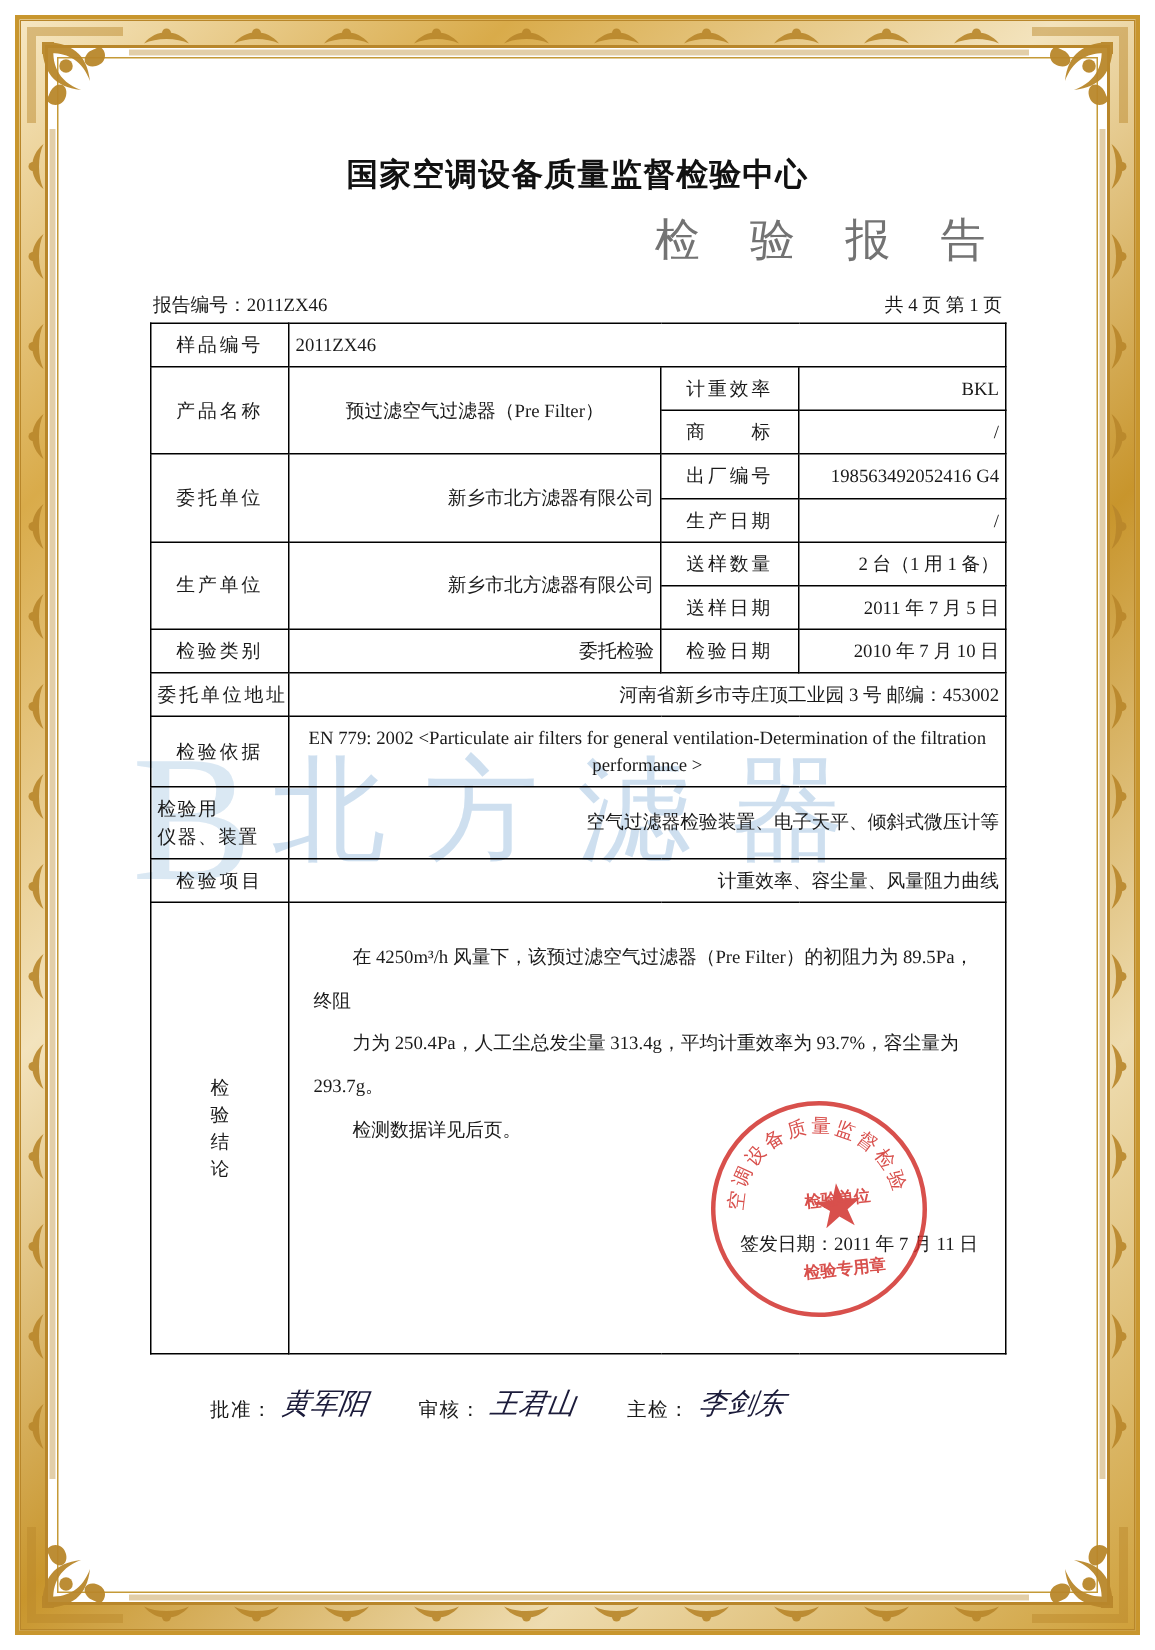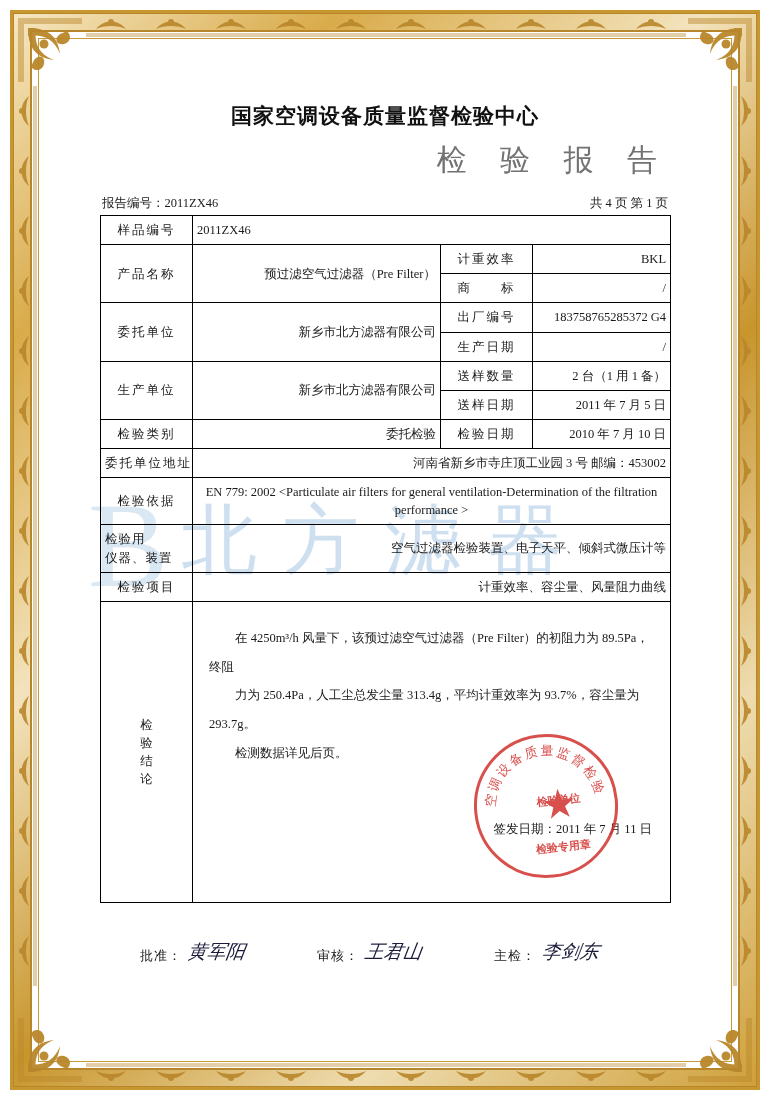--- a/index.html
+++ b/index.html
@@ -156,21 +156,21 @@
     vertical-align: middle;
     line-height: 1.45;
   }
   td.lbl {
     text-align: center;
     letter-spacing: 2px;
     white-space: nowrap;
     margin-top: 40px;
   }
   td.val { text-align: right; }
-  td.val-left { text-align: right; padding-left: 10px; }
+  td.val-left { text-align: center; padding-left: 10px; }
   .sample-no { padding-left: 22px; text-align: left; }
   .basis {
     font-family: "Liberation Serif", serif;
     font-size: 11.5px;
     text-align: center;
     line-height: 1.5;
   }
   .lbl-2line {
     letter-spacing: 1px;
     line-height: 1.45;
@@ -243,24 +243,24 @@
     left: 0; right: 0;
     bottom: 14px;
     text-align: center;
     font-size: 11px;
     font-weight: bold;
   }
 
   
   .sig-row {
     display: flex;
-    margin-top: 36px;
+    margin-top: 20px;
     padding-left: 40px;
     font-size: 13px;
-    gap: 72px;
+    gap: 34px;
     align-items: flex-end;
   }
   .sig-item { display: flex; align-items: flex-end; white-space: nowrap; }
   .sig-label { letter-spacing: 1px; }
   .sig-script {
     font-family: "DejaVu Serif", serif;
     font-style: italic;
     font-size: 19px;
     margin-left: 6px;
     color: #1b1b3a;
@@ -566,21 +566,21 @@
           <td class="val">BKL</td>
         </tr>
         <tr>
           <td class="lbl">商　　标</td>
           <td class="val">/</td>
         </tr>
         <tr>
           <td class="lbl" rowspan="2">委托单位</td>
           <td class="val" rowspan="2">新乡市北方滤器有限公司</td>
           <td class="lbl">出厂编号</td>
-          <td class="val">183758765285372 G4</td>
+          <td class="val">198563492052416 G4</td>
         </tr>
         <tr>
           <td class="lbl">生产日期</td>
           <td class="val">/</td>
         </tr>
         <tr>
           <td class="lbl" rowspan="2">生产单位</td>
           <td class="val" rowspan="2">新乡市北方滤器有限公司</td>
           <td class="lbl">送样数量</td>
           <td class="val">2 台（1 用 1 备）</td>

